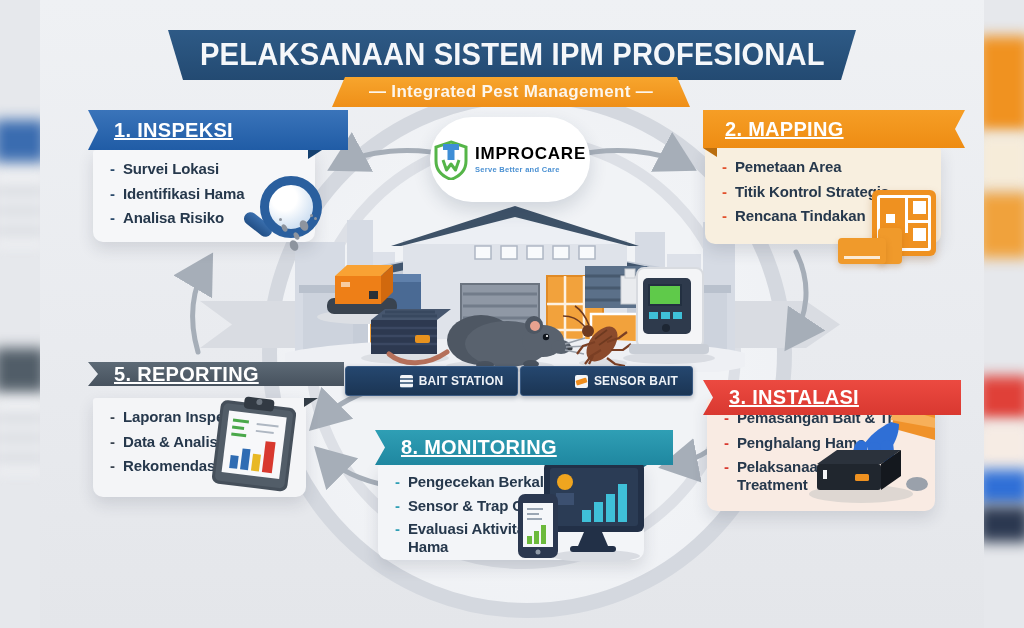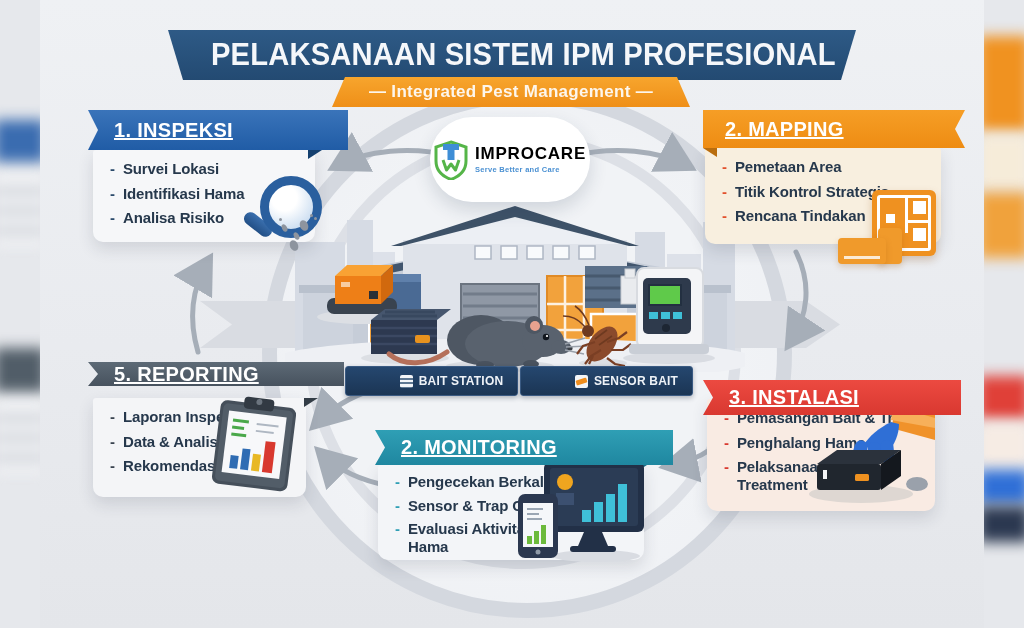--- a/index.html
+++ b/index.html
@@ -14,21 +14,21 @@
   .big-ring{position:absolute;left:262px;top:88px;width:500px;height:500px;border-radius:50%;
             border:15px solid #d4d8df;background:radial-gradient(circle,#f1f3f6 58%,#edeff3 100%);z-index:1;}
   .inner-ring{position:absolute;left:305px;top:133px;width:414px;height:414px;border-radius:50%;
             border:11px solid #dde0e6;z-index:1;}
   .flow-band{position:absolute;left:200px;top:301px;width:640px;height:47px;background:#d9dce2;z-index:2;
              clip-path:polygon(0 0,calc(100% - 34px) 0,100% 50%,calc(100% - 34px) 100%,0 100%,32px 50%);}
   
   .title-banner{position:absolute;left:168px;top:30px;width:688px;height:50px;z-index:8;
                 background:linear-gradient(180deg,#2e5a86,#234a72);
                 clip-path:polygon(0 0,100% 0,calc(100% - 15px) 100%,15px 100%);
-                display:flex;align-items:center;justify-content:flex-end;
+                display:flex;align-items:center;justify-content:center;
                 box-shadow:0 4px 8px rgba(20,30,50,.25);}
   .title-banner span{color:#f5f7fa;font-size:31px;font-weight:800;letter-spacing:.2px;
                 transform:scaleX(.94);white-space:nowrap;}
   .subtitle-banner{position:absolute;left:332px;top:77px;width:358px;height:30px;z-index:8;
                 background:linear-gradient(180deg,#f7a52d,#ef8f18);
                 clip-path:polygon(13px 0,calc(100% - 13px) 0,100% 100%,0 100%);
                 display:flex;align-items:center;justify-content:center;
                 box-shadow:0 3px 6px rgba(120,70,10,.25);}
   .subtitle-banner span{color:#fdf6ec;font-size:17px;font-weight:700;letter-spacing:.3px;}
   
@@ -301,21 +301,21 @@
   <div class="fold" style="left:308px;top:150px;border-top:9px solid #14406f;border-right:14px solid transparent;"></div>
   <div id="hd-mapping" class="sec-header notch-right">
     <span>2. MAPPING</span>
   </div>
   <div class="fold" style="left:703px;top:148px;border-top:9px solid #b96d0e;border-left:14px solid transparent;"></div>
   <div id="hd-instalasi" class="sec-header notch-left">
     <span>3. INSTALASI</span>
   </div>
   <div class="fold" style="left:921px;top:399px;border-top:9px solid #9e2320;border-right:14px solid transparent;"></div>
   <div id="hd-monitoring" class="sec-header notch-left">
-    <span>2. MONITORING</span>
+    <span>8. MONITORING</span>
   </div>
   <div class="fold" style="left:633px;top:465px;border-top:9px solid #17667e;border-right:14px solid transparent;"></div>
   <div id="hd-reporting" class="sec-header notch-left">
     <span>5. REPORTING</span>
   </div>
   <div class="fold" style="left:304px;top:398px;border-top:9px solid #323c46;border-right:14px solid transparent;"></div>
 
   <div id="cd-inspeksi" class="sec-card">
     <ul class="card-items">
       <li>

